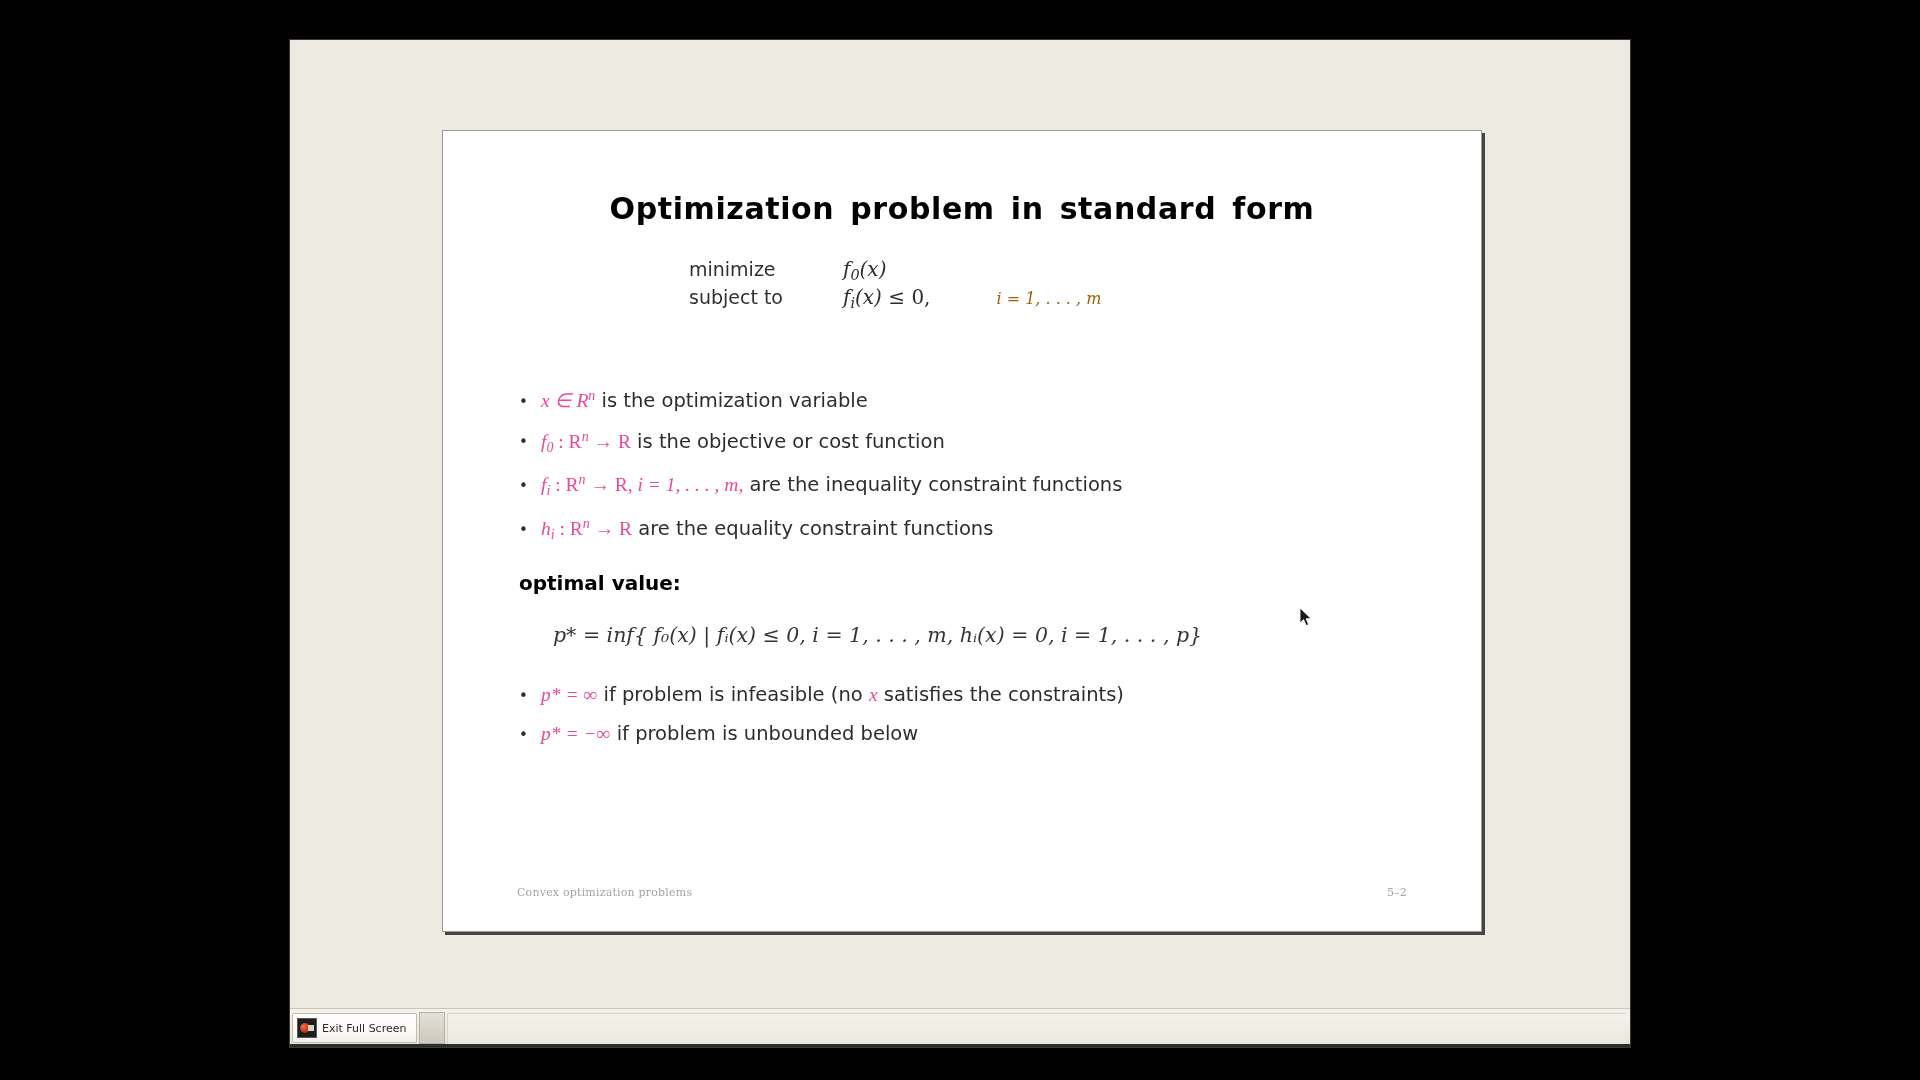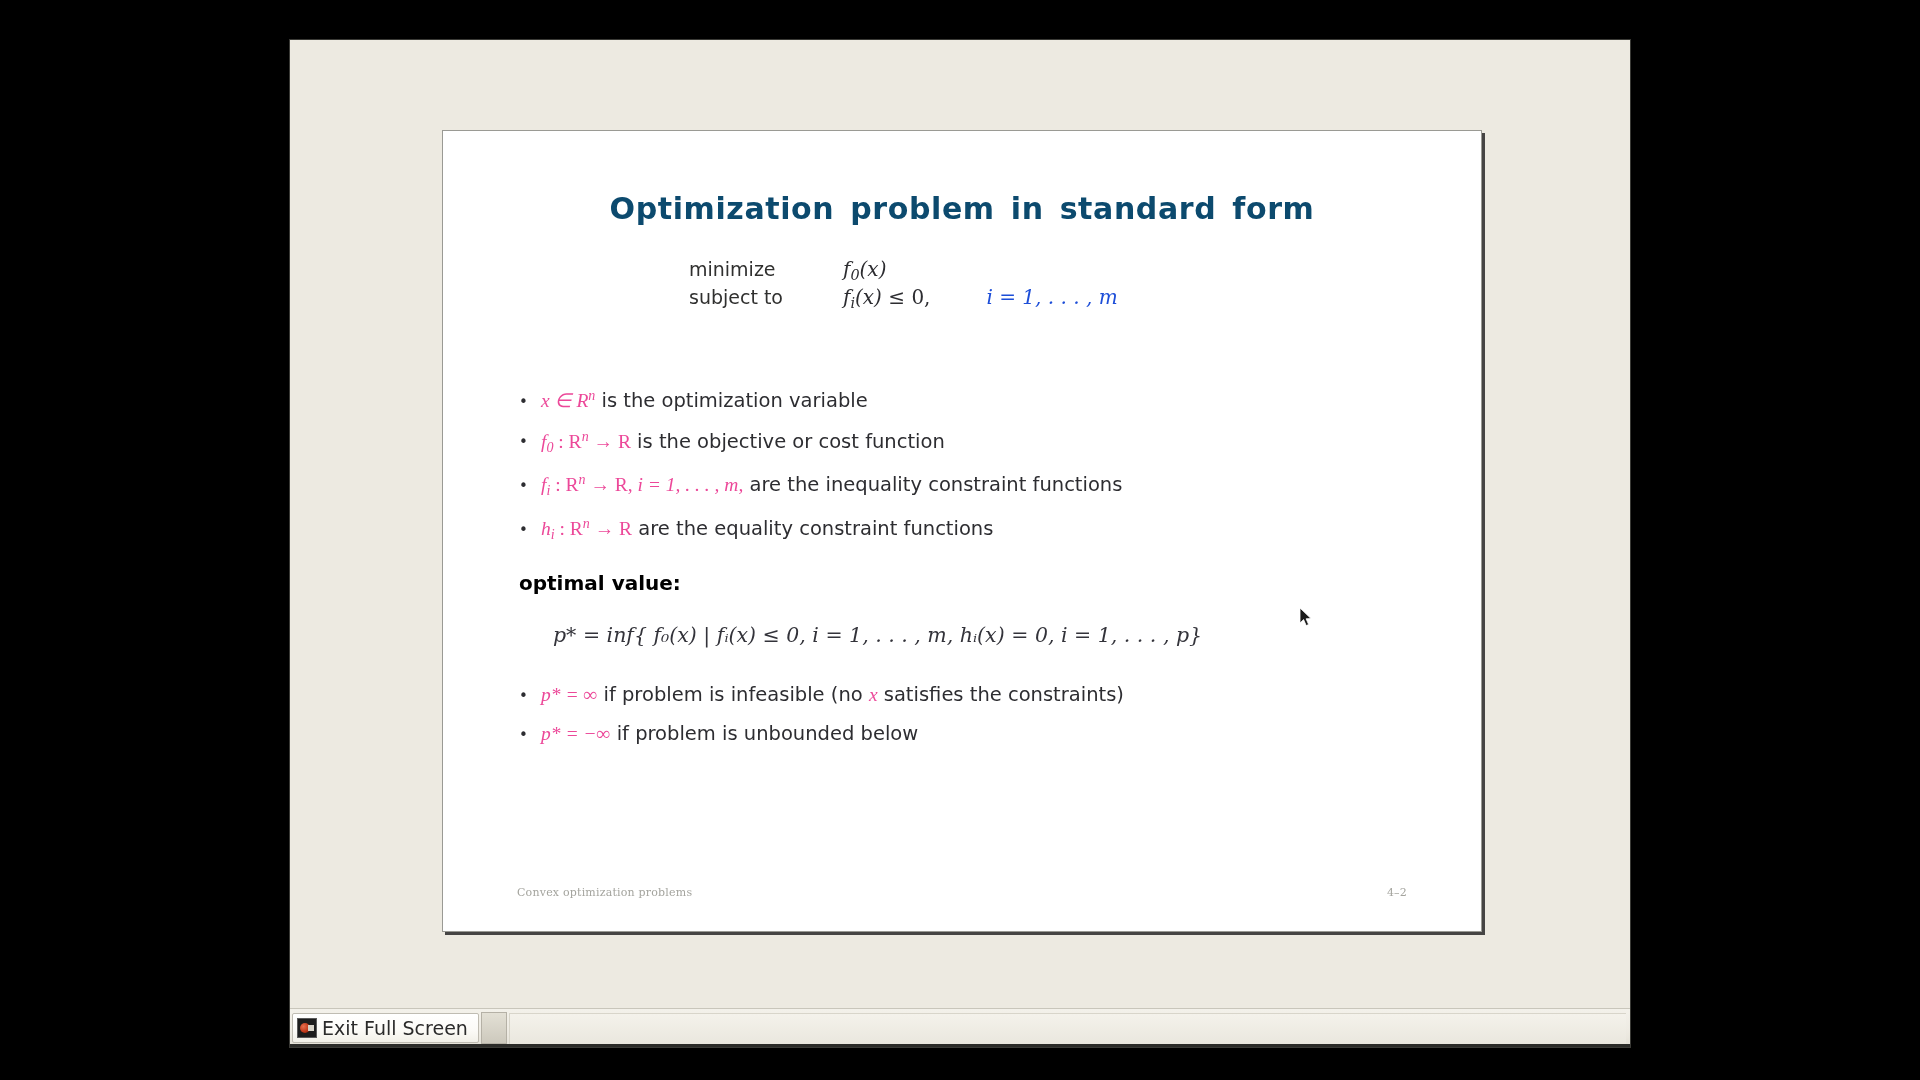--- a/index.html
+++ b/index.html
@@ -56,21 +56,21 @@
   
   .slide-title {
     position: absolute;
     left: 0; right: 0;
     top: 60px;
     text-align: center;
     font-family: "DejaVu Sans", sans-serif;
     font-weight: bold;
     font-size: 30px;
     letter-spacing: 0.6px;
-    color: #0c4a6e;
+    color: #000000;
     word-spacing: 5px;
   }
 
   
   .prob-block {
     position: absolute;
     left: 246px;
     top: 124px;
     font-family: "DejaVu Serif", serif;
     color: #2e2e32;
@@ -92,25 +92,25 @@
   }
   .prob-eq {
     font-family: "DejaVu Serif", serif;
     font-size: 20px;
     font-style: italic;
     color: #2c2c30;
   }
   .prob-eq .up { font-style: normal; }
   .prob-idx {
     display: inline-block;
-    margin-left: 30px;
-    font-family: "DejaVu Serif", serif;
-    font-size: 20px;
+    margin-left: 40px;
+    font-family: "DejaVu Serif", serif;
+    font-size: 16px;
     font-style: italic;
-    color: #1d4ed8;
+    color: #a16207;
   }
   .sub { font-size: 0.72em; vertical-align: -0.28em; font-style: italic;}
   .sup { font-size: 0.72em; vertical-align: 0.48em; font-style: normal;}
 
   
   .bullets {
     position: absolute;
     left: 76px;
     width: 920px;
   }
@@ -198,21 +198,21 @@
     display: flex;
     align-items: center;
     gap: 5px;
     height: 28px;
     padding: 0 10px 0 4px;
     background: linear-gradient(to bottom, #ffffff 0%, #fbfaf6 60%, #f2f0e8 100%);
     border: 1px solid #bfbcb2;
     border-radius: 2px;
     box-shadow: inset 0 1px 0 #fff;
     font-family: "DejaVu Sans", sans-serif;
-    font-size: 19px;
+    font-size: 11px;
     color: #2b2b2b;
     white-space: nowrap;
     cursor: default;
   }
   .task-icon {
     width: 18px; height: 18px;
     position: relative;
     background: #1d1d1d;
     border: 1px solid #5a5a5a;
     flex: 0 0 18px;
@@ -333,21 +333,21 @@
 
             <div class="bullet">
               <span class="dot">•</span>
               <span><span class="math">p* = −∞</span><span> if problem is unbounded below</span></span>
             </div>
 
           </div>
 
           <div class="slide-footer">
             <span>Convex optimization problems</span>
-            <span>4–2</span>
+            <span>5–2</span>
           </div>
 
         </div>
       </div>
 
       <svg id="cursor" viewBox="0 0 14 20">
         <polygon points="0,0 0,15 3.6,11.6 6.2,17.6 8.6,16.5 6.1,10.8 11,10.6" fill="#1a1a1a" stroke="#ffffff" stroke-width="0.8"></polygon>
       </svg>
 
     </div>

